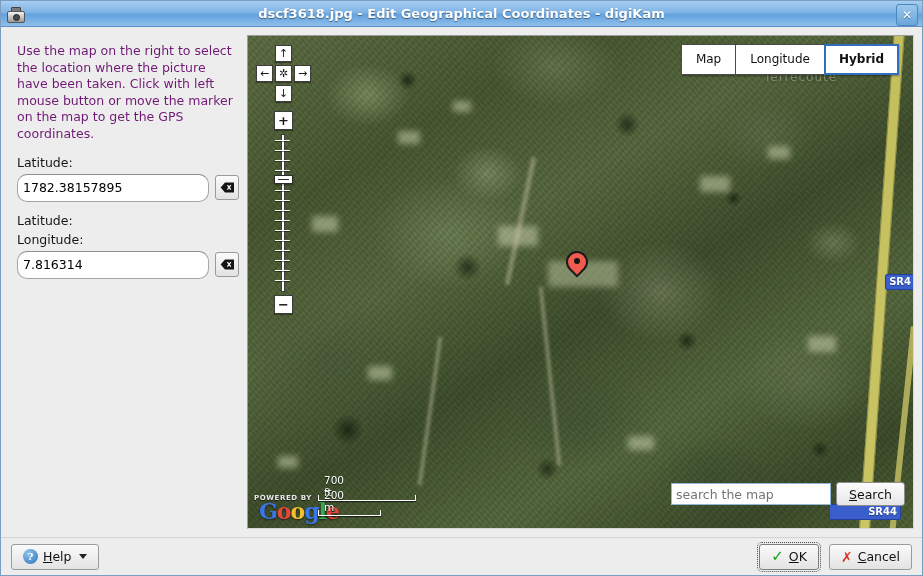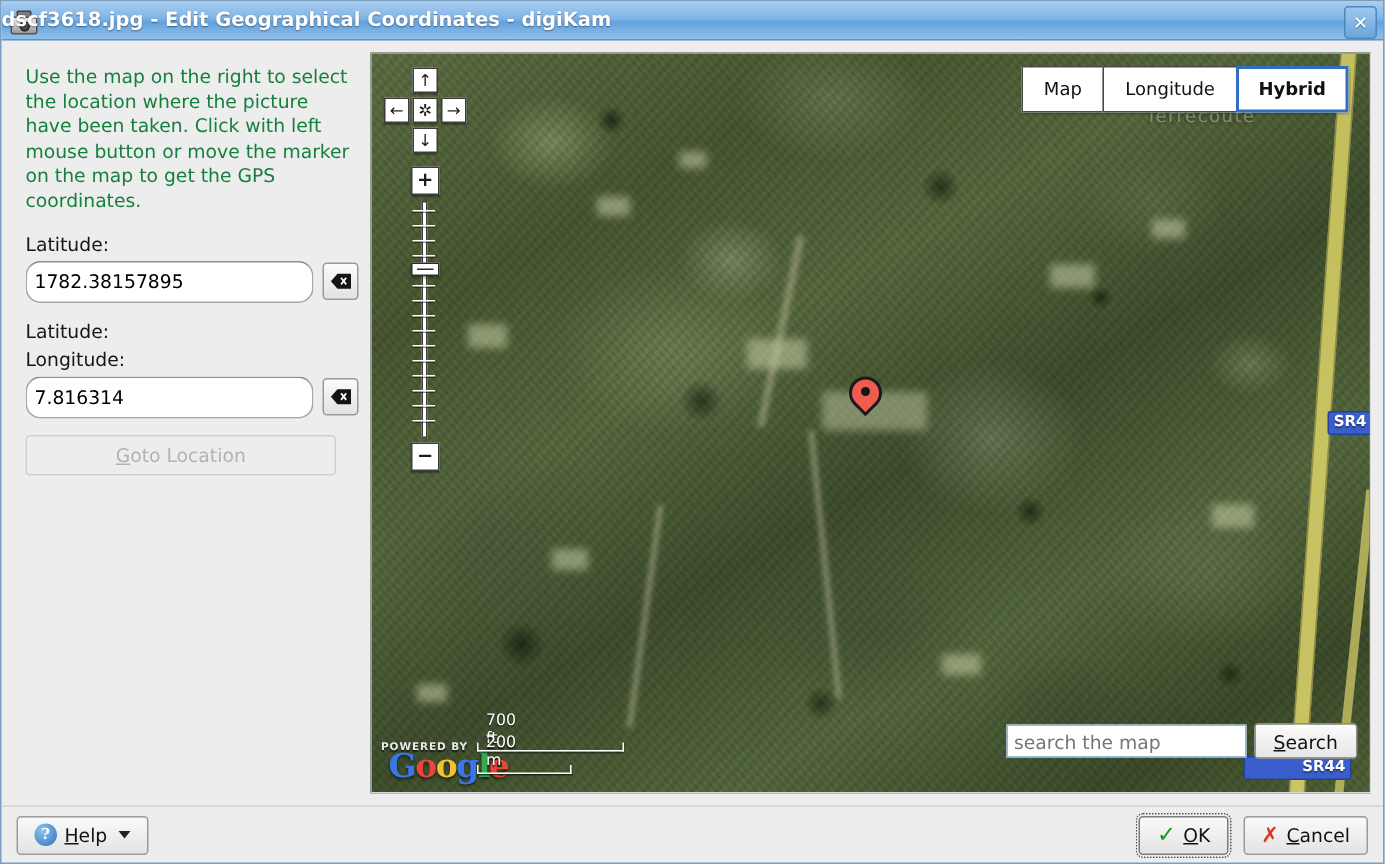--- a/index.html
+++ b/index.html
@@ -38,21 +38,21 @@
   }
   .cam-lens {
     position: absolute; left: 8px; top: 10px; width: 5px; height: 5px;
     border-radius: 50%; background: #4a4a4a; border: 1px solid #222;
   }
   .cam-top {
     position: absolute; left: 6px; top: 3px; width: 8px; height: 4px;
     background: #7a7a7a; border: 1px solid #444; border-radius: 1px;
   }
   .title-text {
-    position: absolute; left: 0; right: 0; 
+    position: absolute; left: 0; right: 0; text-align: center;
     font-size: 13px; font-weight: bold; color: #ffffff;
     text-shadow: 0 1px 1px rgba(0,0,0,0.45);
     pointer-events: none;
   }
   .close-btn {
     position: absolute; right: 4px; top: 3px;
     width: 20px; height: 20px;
     background: linear-gradient(to bottom,#9cc8ee,#6ba5da);
     border: 1px solid #4d87bb; border-radius: 3px;
     display: flex; align-items: center; justify-content: center;
@@ -69,21 +69,21 @@
     min-height: 0;
   }
 
   
   .leftpanel {
     width: 238px; flex: 0 0 238px;
     padding: 6px 8px 0 8px;
     box-sizing: border-box;
   }
   .intro {
-    font-size: 12.5px; color: #15803d; line-height: 16.6px;
+    font-size: 12.5px; color: #701a75; line-height: 16.6px;
     margin: 2px 0 12px 0;
   }
   .field-label {
     font-size: 12.5px; color: #161616;
     margin: 0 0 4px 0;
   }
   .field-row {
     display: flex; align-items: center; gap: 6px;
     margin-bottom: 11px;
   }
@@ -411,23 +411,20 @@
       <div class="field-row">
         <input class="text-input" type="text" value="7.816314" style="">
         <div class="clear-btn">
           <svg width="15" height="11" viewBox="0 0 15 11" aria-hidden="true">
             <path d="M5 0.5 H14 V10.5 H5 L0.6 5.5 Z" fill="#141414"></path>
             <path d="M7.4 3.2 L10.8 7.6 M10.8 3.2 L7.4 7.6" stroke="#ffffff" stroke-width="1.2"></path>
           </svg>
         </div>
       </div>
 
-      <div class="goto-btn">
-        <span><u>G</u>oto Location</span>
-      </div>
     </div>
 
     <div class="map-frame">
       <div class="map-img"></div>
       <div class="map-dark-blobs"></div>
       <div class="map-noise"></div>
 
       <div class="clearing" style="left:64px;top:180px;width:26px;height:16px;"></div>
       <div class="clearing" style="left:150px;top:95px;width:22px;height:13px;"></div>
       <div class="clearing" style="left:250px;top:190px;width:40px;height:20px;"></div>

